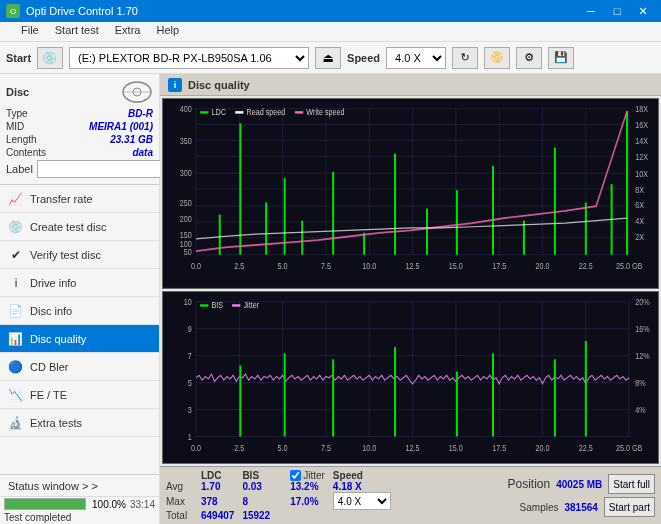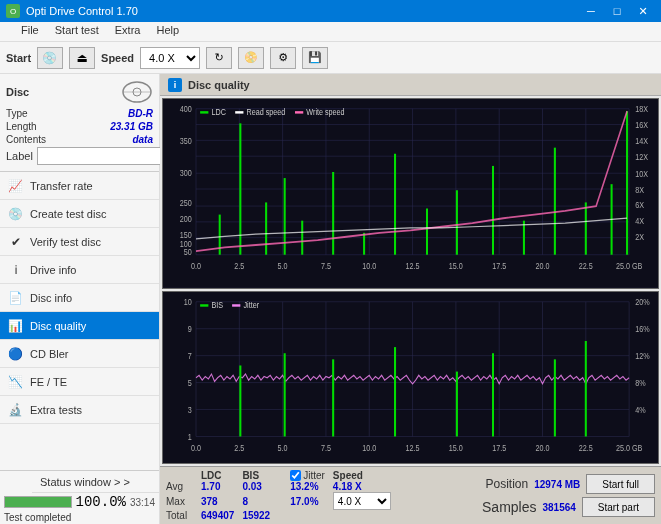--- a/index.html
+++ b/index.html
@@ -44,21 +44,21 @@
     .disc-label-btn { width: 18px; height: 18px; background: #e8e8e8; border: 1px solid #aaa; cursor: pointer; display: flex; align-items: center; justify-content: center; font-size: 10px; }
 
     
     .nav-items { display: flex; flex-direction: column; flex: 1; }
     .nav-item { height: 28px; display: flex; align-items: center; padding: 0 8px; gap: 6px; cursor: pointer; font-size: 11px; color: #333; border-bottom: 1px solid #e0e0e0; }
     .nav-item.active { background: #0078d7; color: white; }
     .nav-item-icon { width: 16px; height: 16px; display: flex; align-items: center; justify-content: center; font-size: 12px; }
 
     
     .status-bar { border-top: 1px solid #ccc; }
-    .status-window-btn { height: 22px; display: flex; align-items: center; padding: 0 8px; font-size: 11px; cursor: pointer; color: #333; border-bottom: 1px solid #ddd; margin-left: 32px; }
+    .status-window-btn { height: 22px; display: flex; align-items: center; padding: 0 8px; font-size: 11px; cursor: pointer; color: #333; border-bottom: 1px solid #ddd; }
     .progress-bar-outer { flex: 1; height: 12px; background: #fff; border: 1px solid #aaa; }
     .progress-bar-inner { height: 100%; background: #4CAF50; }
 
     
     .content-area { flex: 1; display: flex; flex-direction: column; background: #e8e8e8; }
     
     
     .quality-header { background: #d4d0c8; height: 22px; display: flex; align-items: center; padding: 0 8px; border-bottom: 1px solid #aaa; }
     .quality-header-icon { width: 14px; height: 14px; background: #0078d7; border-radius: 2px; margin-right: 6px; display: flex; align-items: center; justify-content: center; color: white; font-size: 9px; font-weight: bold; }
     .quality-title { font-size: 11px; font-weight: bold; color: #333; }
@@ -67,21 +67,21 @@
     .charts-area { flex: 1; display: flex; flex-direction: column; padding: 2px; gap: 2px; }
     
     .chart-container { flex: 1; background: #1a1a2e; border: 1px solid #666; position: relative; overflow: hidden; }
     
     
     .chart-svg { width: 100%; height: 100%; }
     
     .stats-table { border-collapse: collapse; font-size: 10px; }
     .stats-table td { padding: 0 8px 0 0; color: #333; }
     
-    .btn-start { height: 20px; font-size: 10px; background: #e8e8e8; border: 1px solid #888; cursor: pointer; padding: 0 15px; white-space: nowrap; }
+    .btn-start { height: 20px; font-size: 10px; background: #e8e8e8; border: 1px solid #888; cursor: pointer; padding: 0 4px; white-space: nowrap; }
   </style>
 </head>
 <body>
 
 <div class="title-bar">
   <div class="title-bar-left">
     <div class="title-bar-icon">O</div>
     <span class="title-bar-title">Opti Drive Control 1.70</span>
   </div>
   <div class="title-bar-controls">
@@ -94,20 +94,23 @@
 <div class="menu-bar">
   <span class="menu-item">File</span>
   <span class="menu-item">Start test</span>
   <span class="menu-item">Extra</span>
   <span class="menu-item">Help</span>
 </div>
 
 <div class="drive-bar">
   <span class="drive-label">Start</span>
   <div class="drive-icon-btn">💿</div>
+  <select class="drive-select">
+    <option>(E:) PLEXTOR BD-R  PX-LB950SA 1.06</option>
+  </select>
   <div class="drive-icon-btn">⏏</div>
   <span class="speed-label">Speed</span>
   <select class="speed-select">
     <option>4.0 X</option>
   </select>
   <div class="speed-icon-btn">↻</div>
   <div class="speed-icon-btn">📀</div>
   <div class="speed-icon-btn">⚙</div>
   <div class="speed-icon-btn">💾</div>
 </div>
@@ -123,20 +126,24 @@
           <ellipse cx="16" cy="12" rx="14" ry="10" fill="none" stroke="#888" stroke-width="1.5"></ellipse>
           <ellipse cx="16" cy="12" rx="4" ry="4" fill="none" stroke="#888" stroke-width="1"></ellipse>
           <line x1="2" y1="12" x2="30" y2="12" stroke="#888" stroke-width="0.5"></line>
         </svg>
       </div>
       <div class="disc-field">
         <span class="disc-field-label">Type</span>
         <span class="disc-field-value">BD-R</span>
       </div>
       <div class="disc-field">
+        <span class="disc-field-label">MID</span>
+        <span class="disc-field-value">MEIRA1 (001)</span>
+      </div>
+      <div class="disc-field">
         <span class="disc-field-label">Length</span>
         <span class="disc-field-value">23.31 GB</span>
       </div>
       <div class="disc-field">
         <span class="disc-field-label">Contents</span>
         <span class="disc-field-value">data</span>
       </div>
       <div class="disc-label-row">
         <span class="disc-field-label">Label</span>
         <input class="disc-label-input" type="text" value="" style="">
@@ -184,21 +191,21 @@
     </div>
 
     <div class="status-bar">
       <div class="status-window-btn">
         <span>Status window &gt; &gt;</span>
       </div>
       <div style="padding: 1px 4px; display: flex; align-items: center; gap: 4px;">
         <div class="progress-bar-outer" style="flex:1; height:12px; background:#fff; border:1px solid #aaa;">
           <div class="progress-bar-inner" style="height:100%; background:#4CAF50; width:100%;"></div>
         </div>
-        <span style="font-size:14px; min-width:36px; text-align:center;font-family:Liberation Mono, monospace;">100.0%</span>
+        <span style="font-size:10px; min-width:36px; text-align:right;">100.0%</span>
         <span style="font-size:10px; color:#555;">33:14</span>
       </div>
       <div style="padding:1px 4px; font-size:10px; color:#333;">Test completed</div>
     </div>
   </div>
 
   <div class="content-area">
 
     <div class="quality-header">
       <div class="quality-header-icon">i</div>
@@ -410,24 +417,24 @@
           <td style="padding:0 8px 0 0; color:#0000cc; font-weight:bold;">15922</td>
           <td colspan="2"></td>
           <td></td>
         </tr>
       </tbody>
         </table>
 
       <div style="margin-left: auto; display:flex; flex-direction:column; gap:3px; align-items:flex-end;">
         <div style="display:flex; gap:6px; align-items:center;">
           <span style="font-size:12px; color:#333;">Position</span>
-          <span style="font-size:10px; color:#0000cc; font-weight:bold;">12974 MB</span>
+          <span style="font-size:10px; color:#0000cc; font-weight:bold;">40025 MB</span>
           <button class="btn-start">Start full</button>
         </div>
         <div style="display:flex; gap:6px; align-items:center;">
-          <span style="font-size:14px; color:#333;padding-left:20px;">Samples</span>
+          <span style="font-size:10px; color:#333;padding-left:20px;">Samples</span>
           <span style="font-size:10px; color:#0000cc; font-weight:bold;">381564</span>
           <button class="btn-start">Start part</button>
         </div>
       </div>
     </div>
   </div>
 </div>
 
 </body></html>

